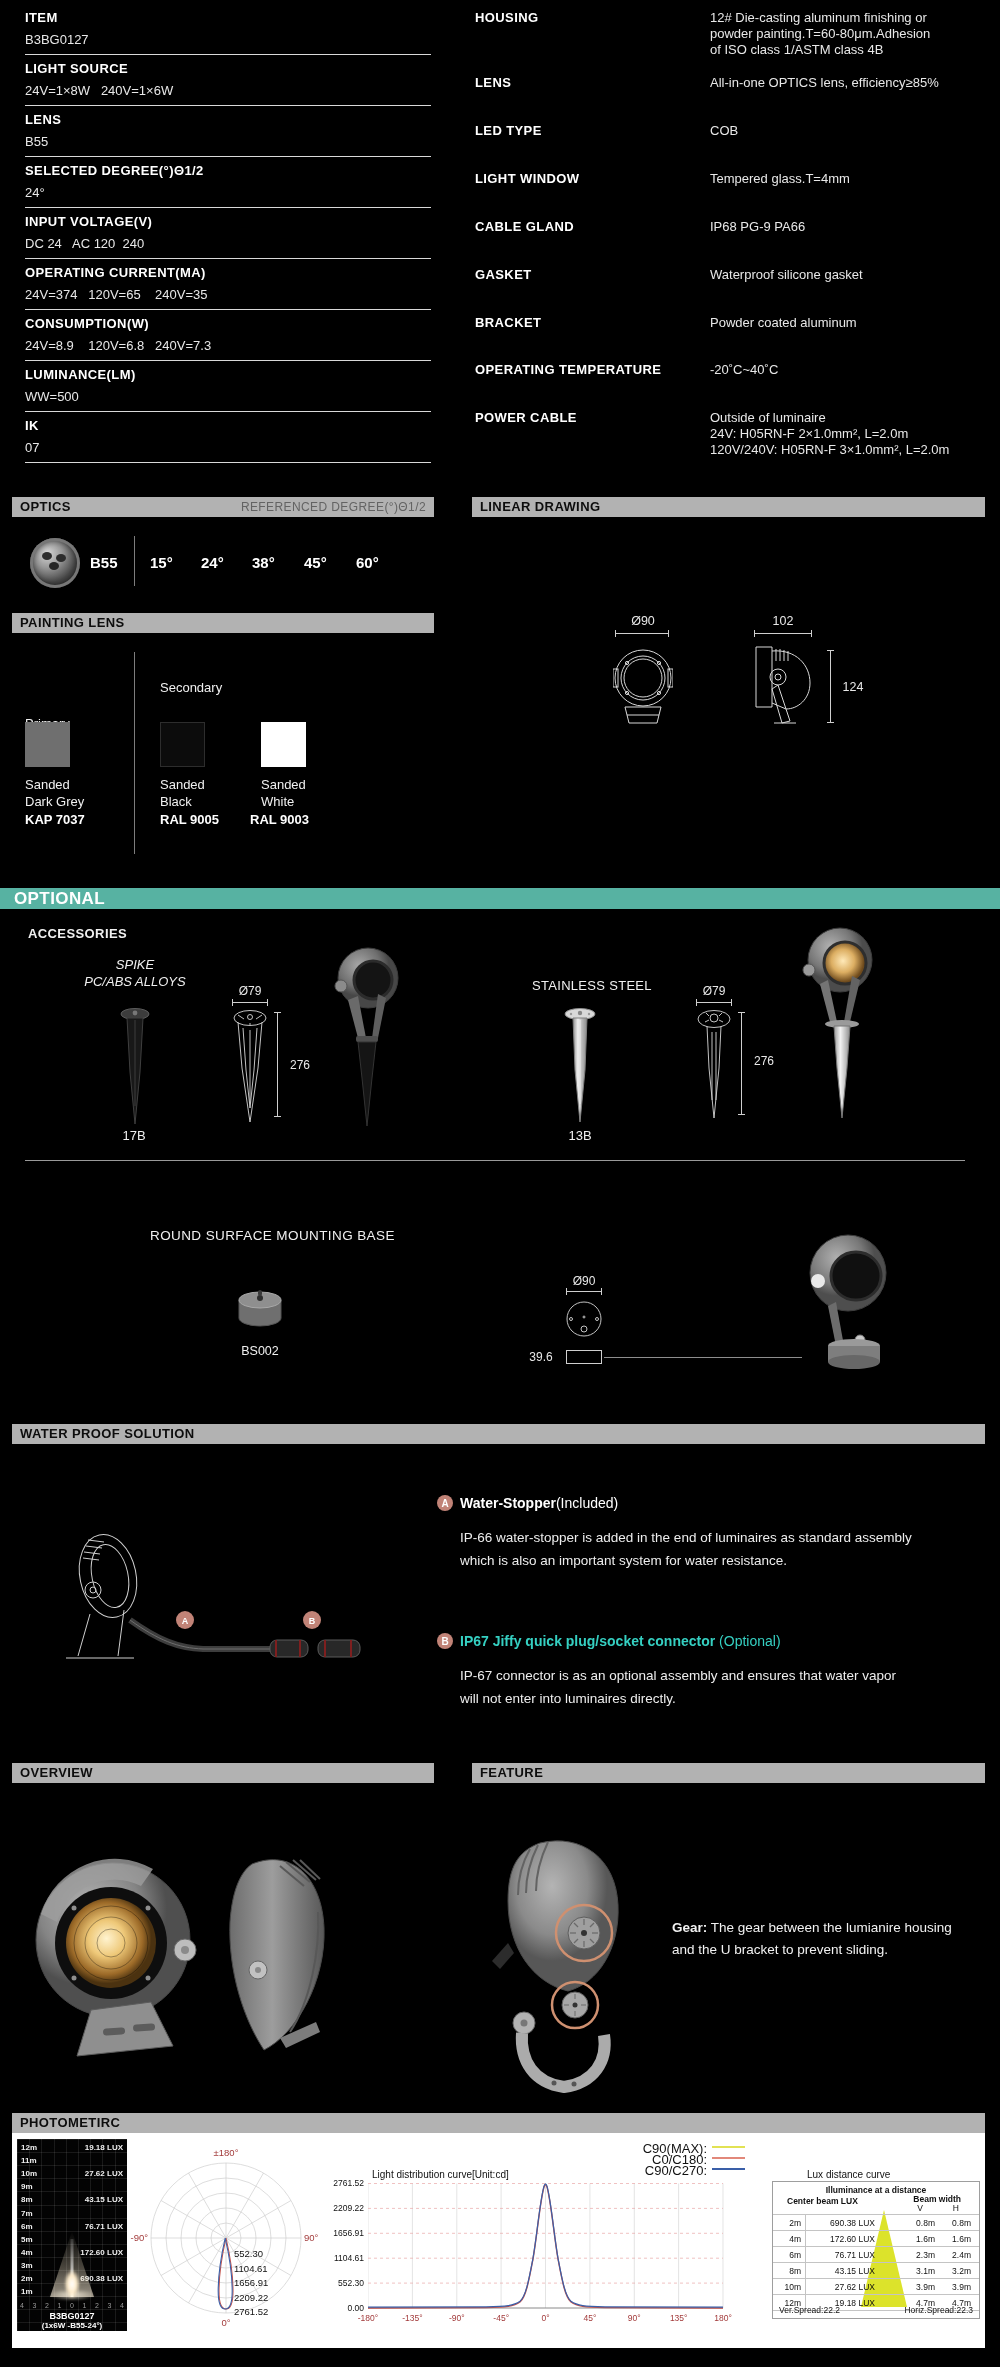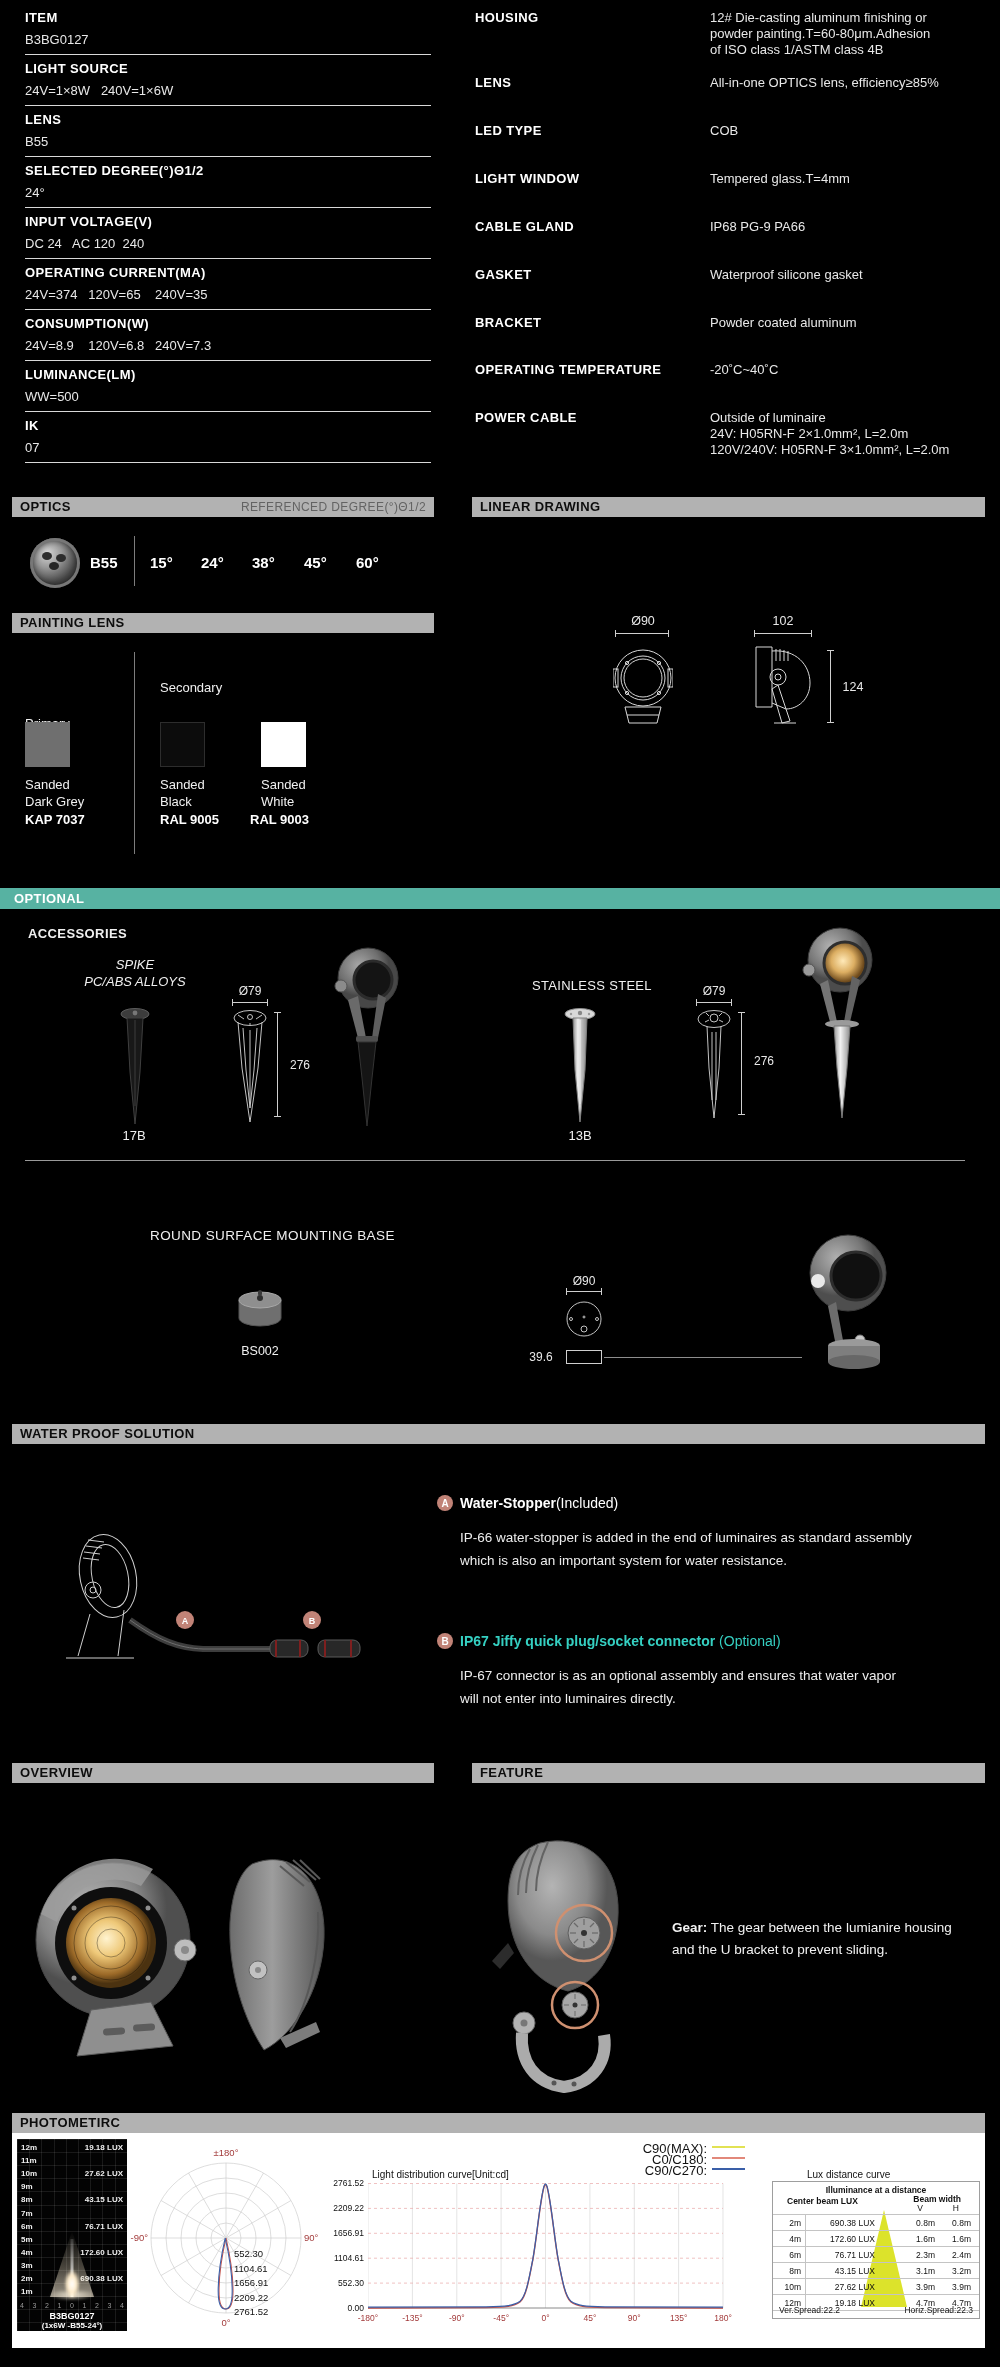--- a/index.html
+++ b/index.html
@@ -12,21 +12,21 @@
   .spec-label{font-size:13px;font-weight:bold;letter-spacing:.4px;color:#fff;}
   .spec-value{font-size:13px;margin-top:7px;color:#e8e8e8;white-space:pre;}
   .srow{position:absolute;left:0;width:100%;}
   #spec-right{position:absolute;left:475px;top:0;width:515px;height:470px;}
   .r-label{position:absolute;left:0;width:228px;font-size:13px;font-weight:bold;letter-spacing:.4px;color:#fff;}
   .r-value{position:absolute;left:235px;width:280px;font-size:13px;line-height:16px;color:#e8e8e8;white-space:pre-line;}
   
   .bar{position:absolute;height:20px;background:#b2b2b2;color:#0d0d0d;font-size:13px;font-weight:bold;
        line-height:20px;padding:0 8px;box-sizing:border-box;letter-spacing:.4px;display:flex;justify-content:space-between;}
   .bar .ref{font-weight:normal;color:#636363;font-size:12px;}
-  .tealbar{position:absolute;height:21px;background:#57b2a2;color:#fff;font-size:13px;font-weight:bold;
+  .tealbar{position:absolute;height:21px;background:#57b2a2;color:#fff;font-size:17px;font-weight:bold;
        line-height:21px;padding:0 14px;letter-spacing:.4px;box-sizing:border-box;}
   
   .lens-photo{position:absolute;width:50px;height:50px;border-radius:50%;
       background:radial-gradient(circle at 35% 30%, #d6d6d6 0%, #9a9a9a 30%, #4a4a4a 62%, #1c1c1c 100%);
       box-shadow:inset 0 0 0 3px #777, inset 0 0 10px #000;}
   .lens-photo:after{content:"";position:absolute;left:12px;top:14px;width:10px;height:8px;border-radius:50%;
       background:#2c2c2c;box-shadow:14px 2px 0 #2c2c2c,7px 10px 0 #262626;}
   .deg{position:absolute;font-size:15px;font-weight:bold;color:#fff;}
   .vdiv{position:absolute;width:1px;background:#7d7d7d;}
   

